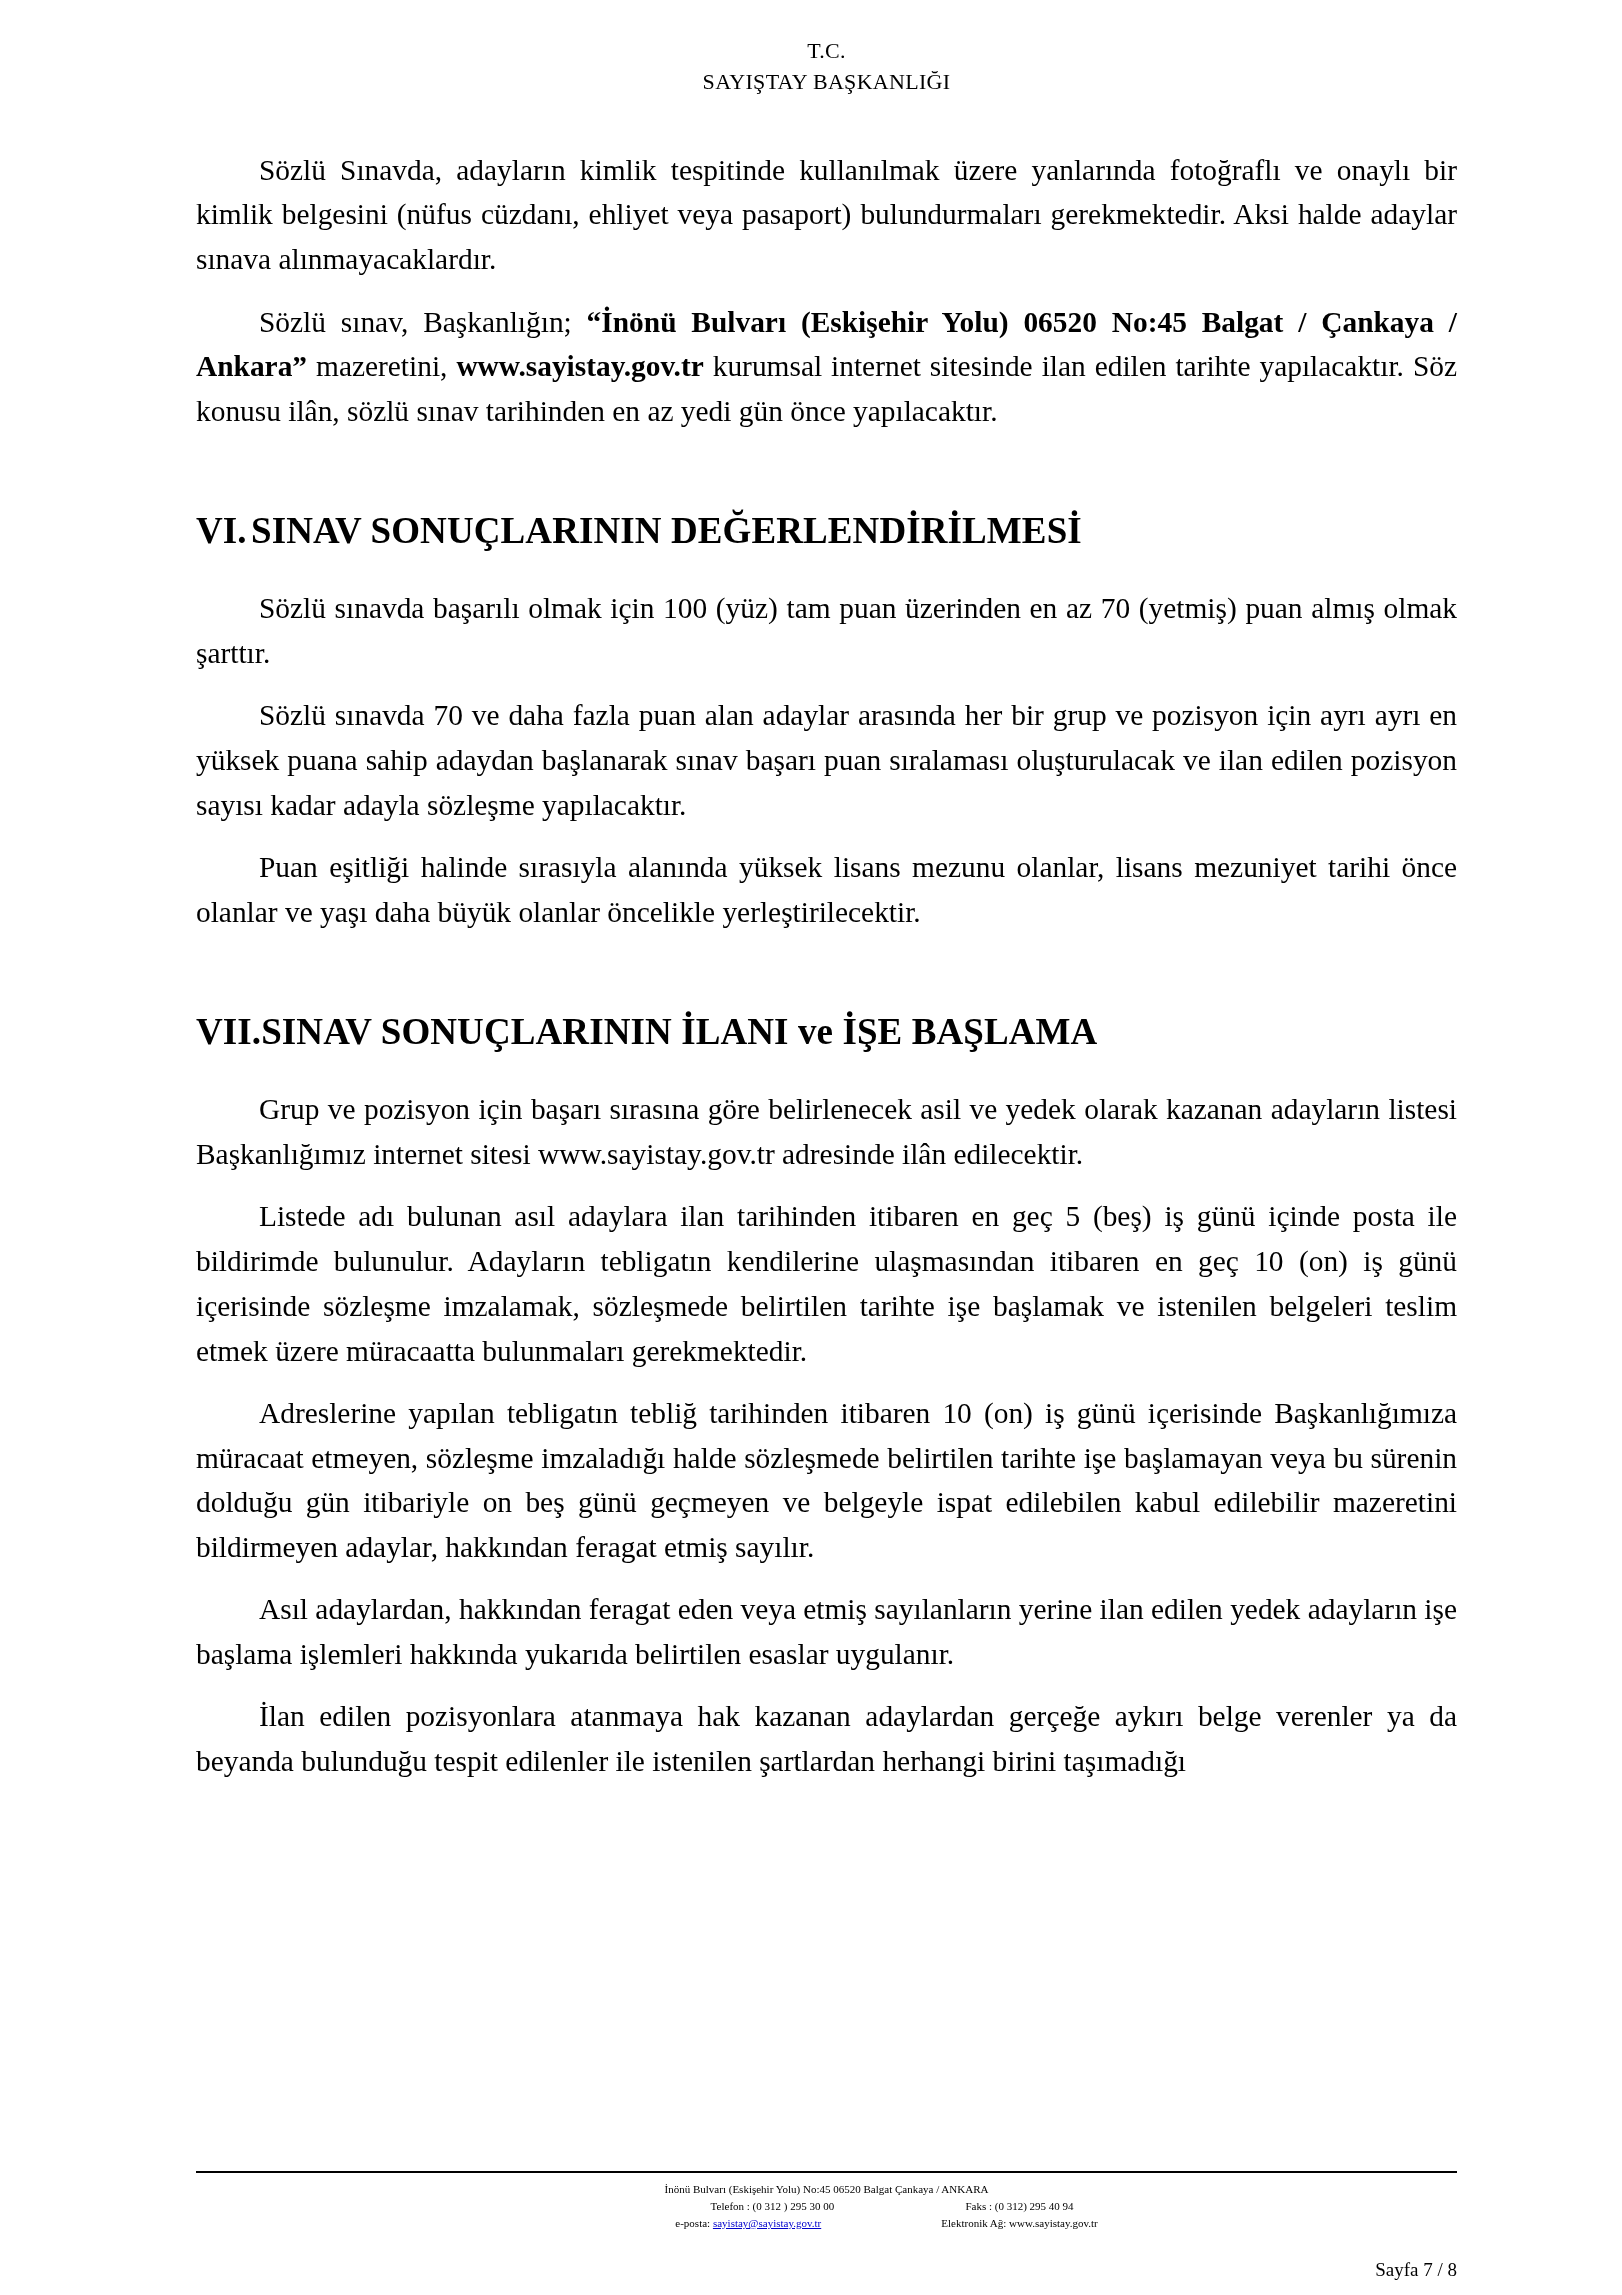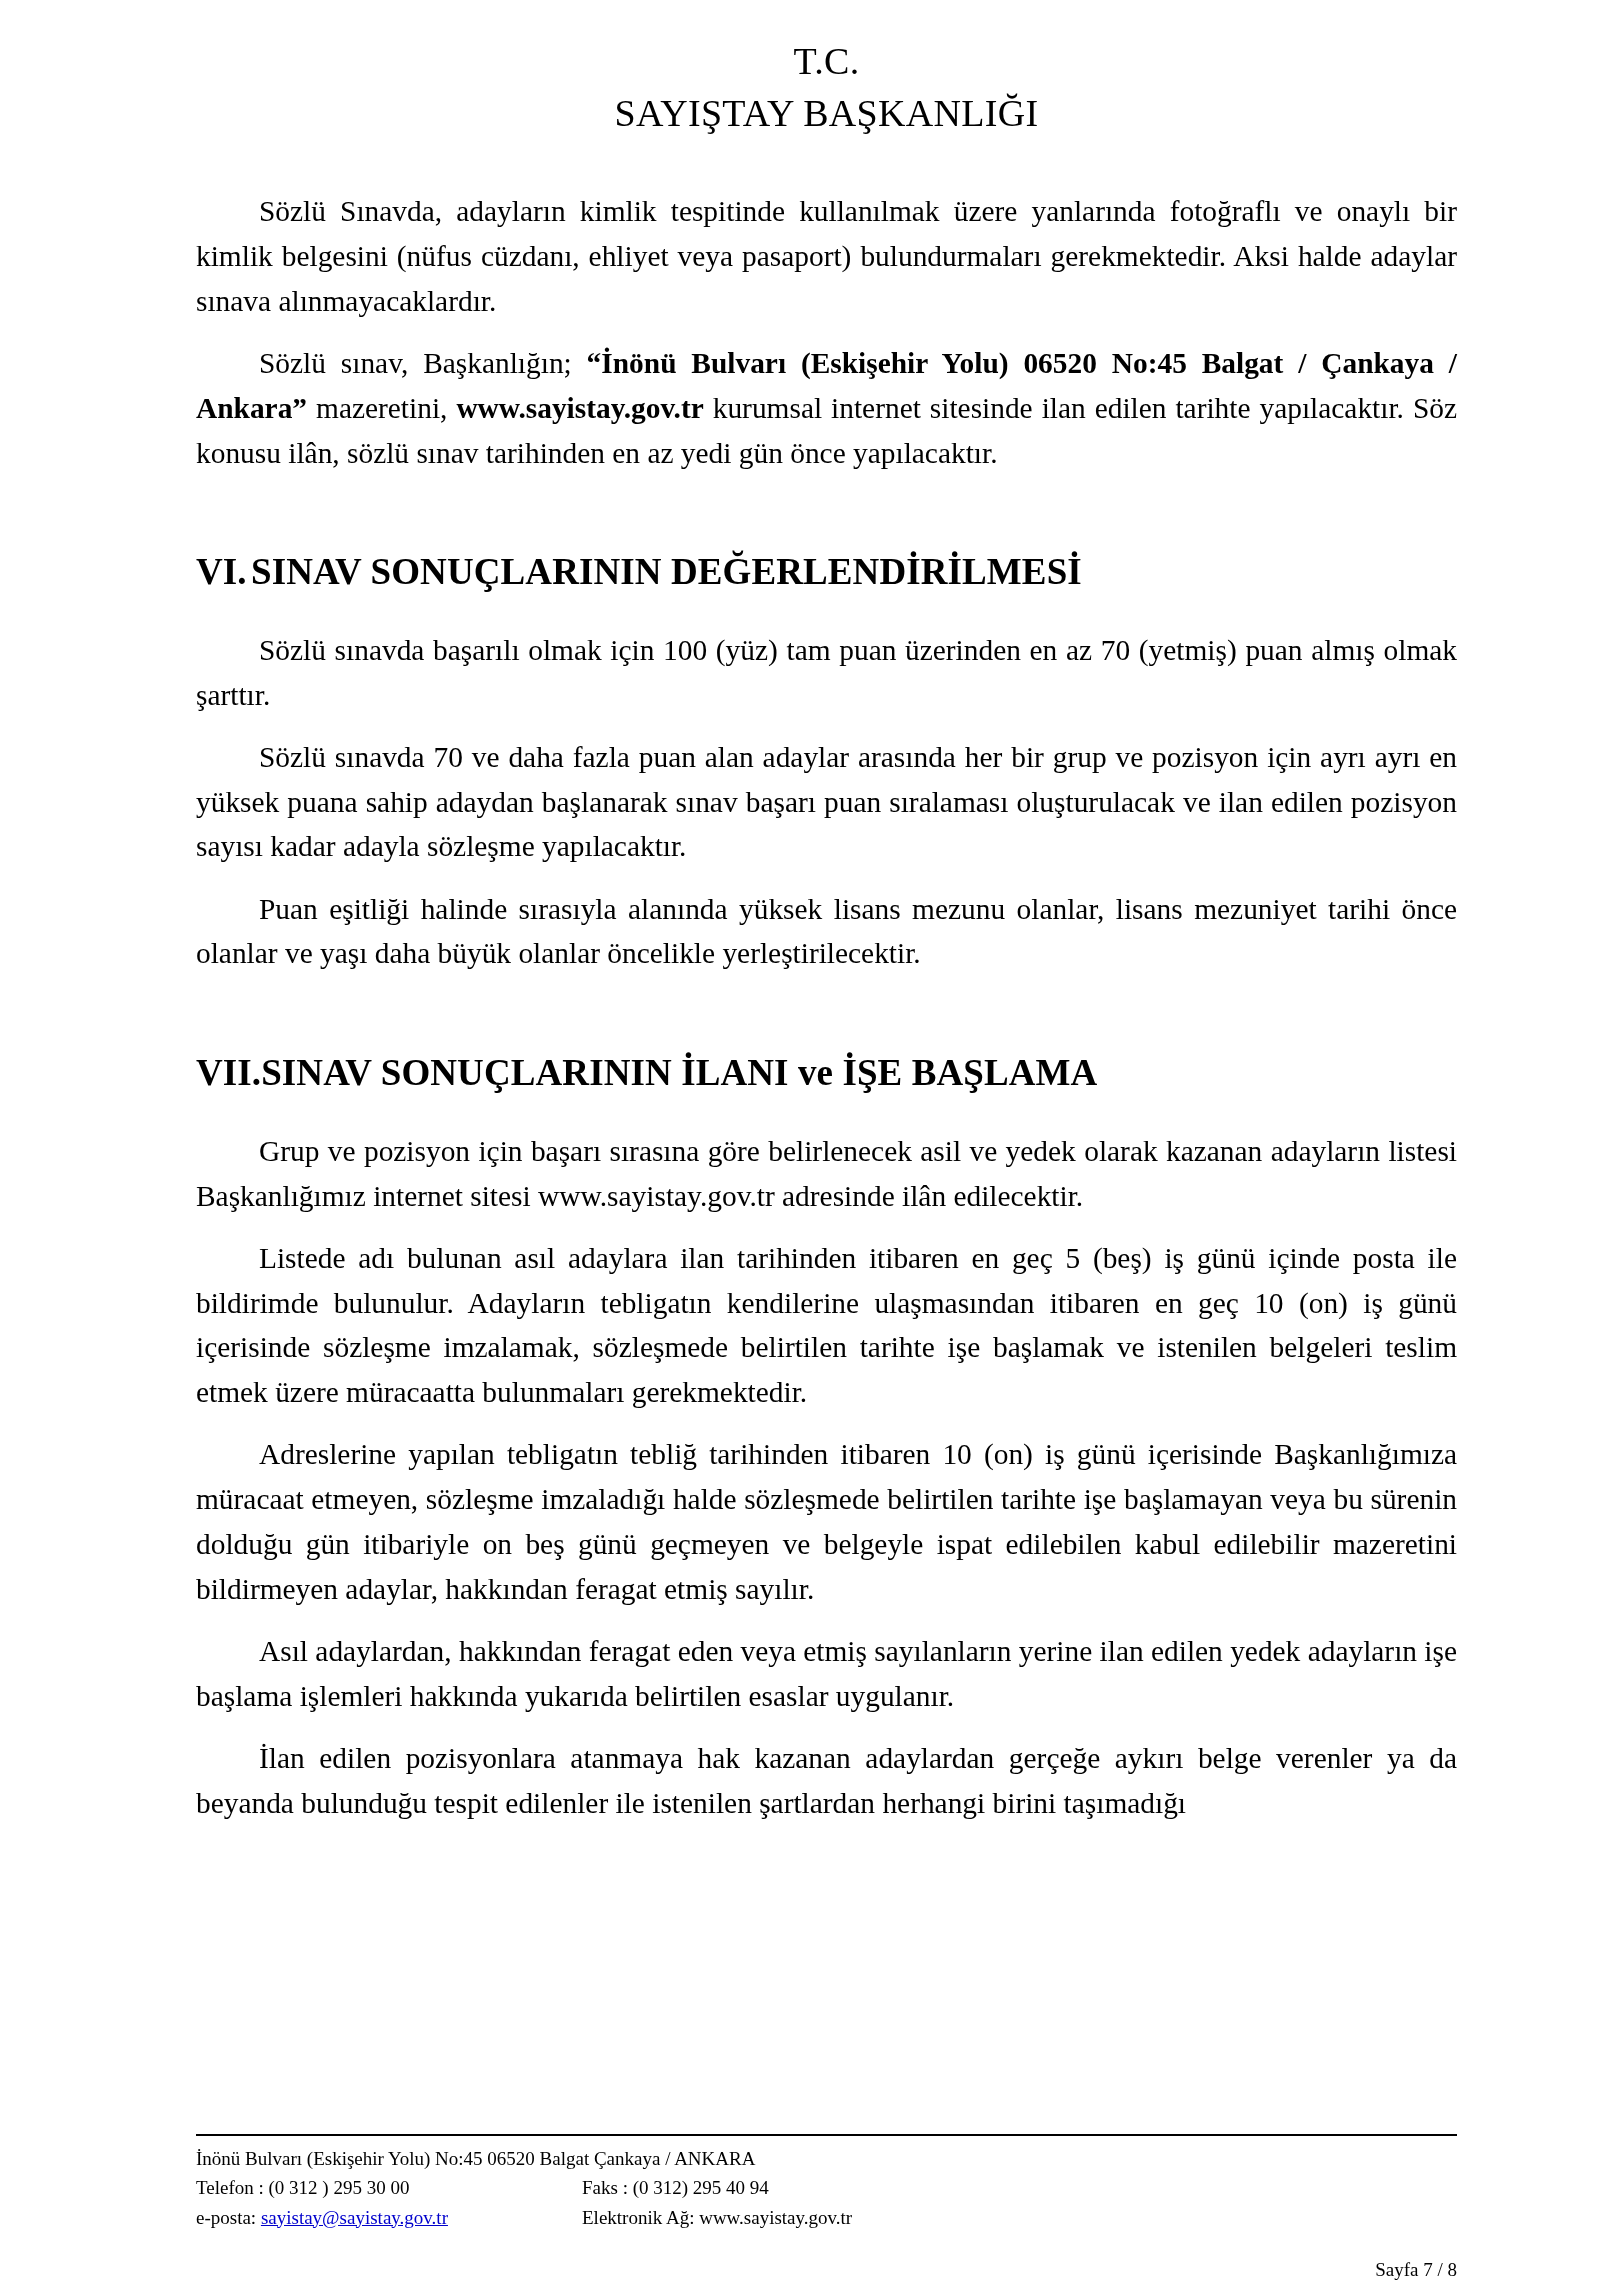--- a/index.html
+++ b/index.html
@@ -21,21 +21,21 @@
     padding: 37px 165px 0 196px;
     overflow: hidden;
   }
 
   
   .doc-header {
     text-align: center;
     line-height: 1.30;
   }
   .doc-header .line {
-    font-size: 38px;
+    font-size: 22px;
     letter-spacing: 0.3px;
   }
   .doc-header .line2 {
     margin-top: 2.6px;
   }
 
   
   .body-area {
     margin-top: 51px;
   }
@@ -78,23 +78,24 @@
     left: 196px;
     right: 165px;
     bottom: 63px;
   }
   .footer-rule {
     border-top: 2px solid #000;
     width: 100%;
     margin-bottom: 7.9px;
   }
   .footer-line {
-    font-size: 19px;
+    font-size: 11px;
     line-height: 1.55;
     white-space: nowrap;
+    text-align: center;
   }
   .footer-col-a {
     display: inline-block;
     width: 386px;
     vertical-align: top;
   }
   .footer-col-b {
     display: inline-block;
     vertical-align: top;
   }

